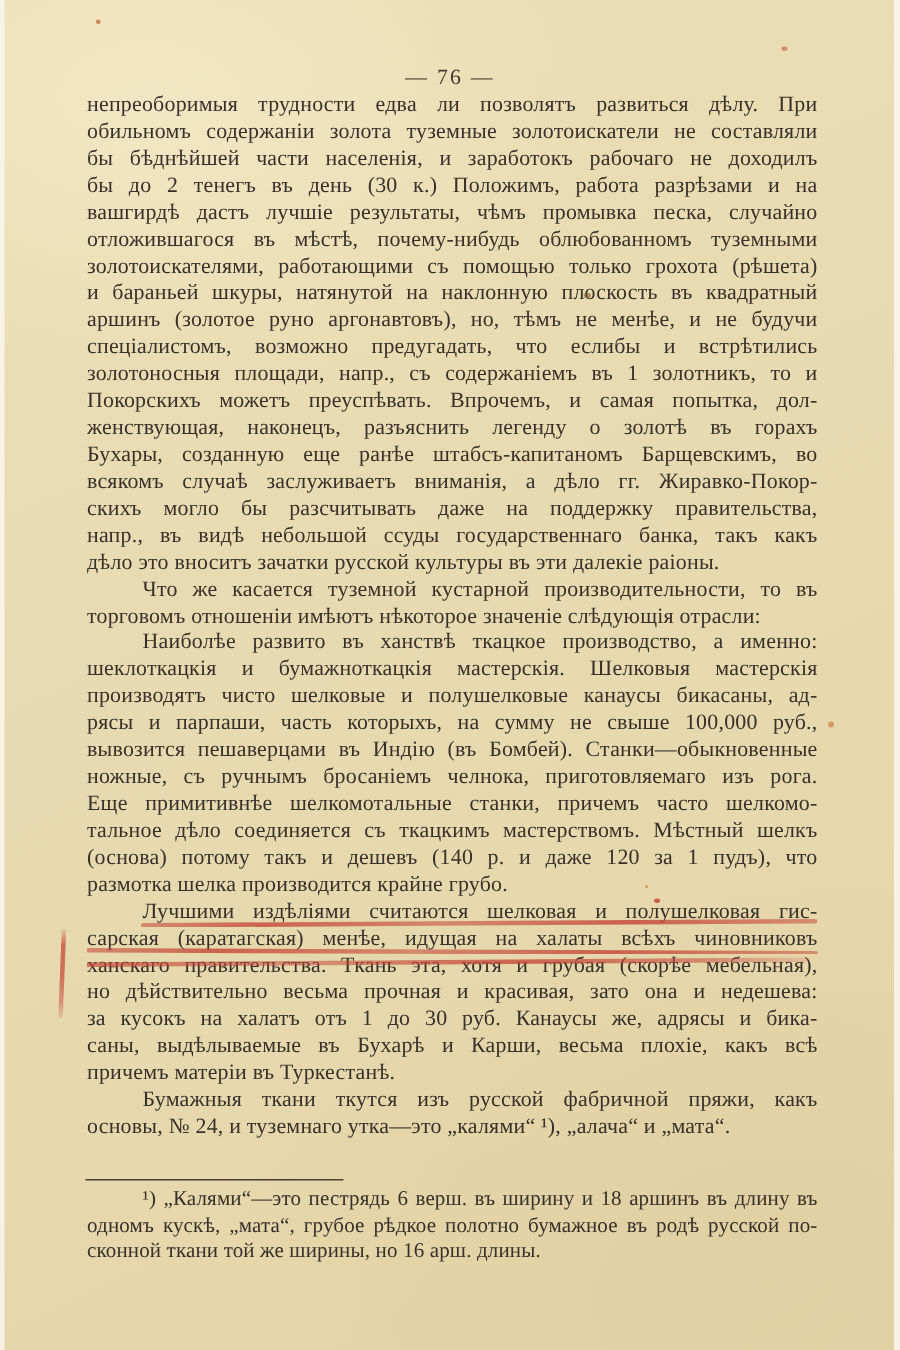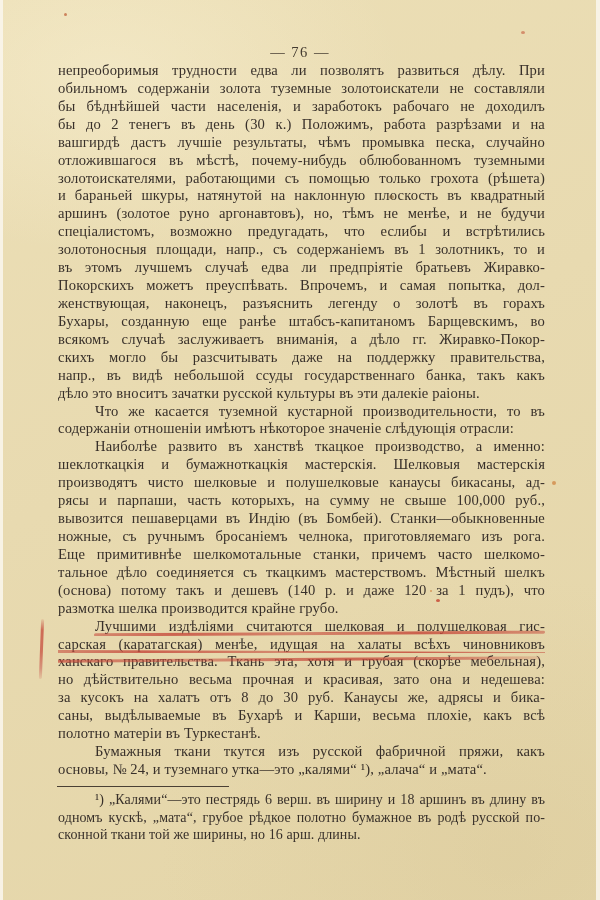--- a/index.html
+++ b/index.html
@@ -74,47 +74,46 @@
       <div class="line j">обильномъ содержаніи золота туземные золотоискатели не составляли</div>
       <div class="line j">бы бѣднѣйшей части населенія, и заработокъ рабочаго не доходилъ</div>
       <div class="line j">бы до 2 тенегъ въ день (30 к.) Положимъ, работа разрѣзами и на</div>
       <div class="line j">вашгирдѣ дастъ лучшіе результаты, чѣмъ промывка песка, случайно</div>
       <div class="line j">отложившагося въ мѣстѣ, почему-нибудь облюбованномъ туземными</div>
       <div class="line j">золотоискателями, работающими съ помощью только грохота (рѣшета)</div>
       <div class="line j">и бараньей шкуры, натянутой на наклонную плоскость въ квадратный</div>
       <div class="line j">аршинъ (золотое руно аргонавтовъ), но, тѣмъ не менѣе, и не будучи</div>
       <div class="line j">спеціалистомъ, возможно предугадать, что еслибы и встрѣтились</div>
       <div class="line j">золотоносныя площади, напр., съ содержаніемъ въ 1 золотникъ, то и</div>
-      <div class="line j">въ этомъ лучшемъ случаѣ едва ли предпріятіе братьевъ Жиравко-</div>
       <div class="line j">Покорскихъ можетъ преуспѣвать. Впрочемъ, и самая попытка, дол-</div>
       <div class="line j">женствующая, наконецъ, разъяснить легенду о золотѣ въ горахъ</div>
       <div class="line j">Бухары, созданную еще ранѣе штабсъ-капитаномъ Барщевскимъ, во</div>
       <div class="line j">всякомъ случаѣ заслуживаетъ вниманія, а дѣло гг. Жиравко-Покор-</div>
       <div class="line j">скихъ могло бы разсчитывать даже на поддержку правительства,</div>
       <div class="line j">напр., въ видѣ небольшой ссуды государственнаго банка, такъ какъ</div>
       <div class="line j last">дѣло это вноситъ зачатки русской культуры въ эти далекіе раіоны.</div>
       <div class="line j indent">Что же касается туземной кустарной производительности, то въ</div>
-      <div class="line j last">содержаніи отношеніи имѣютъ нѣкоторое значеніе слѣдующія отрасли:</div>
+      <div class="line j last">торговомъ отношеніи имѣютъ нѣкоторое значеніе слѣдующія отрасли:</div>
       <div class="line j indent">Наиболѣе развито въ ханствѣ ткацкое производство, а именно:</div>
       <div class="line j">шеклоткацкія и бумажноткацкія мастерскія. Шелковыя мастерскія</div>
       <div class="line j">производятъ чисто шелковые и полушелковые канаусы бикасаны, ад-</div>
       <div class="line j">рясы и парпаши, часть которыхъ, на сумму не свыше 100,000 руб.,</div>
       <div class="line j">вывозится пешаверцами въ Индію (въ Бомбей). Станки—обыкновенные</div>
       <div class="line j">ножные, съ ручнымъ бросаніемъ челнока, приготовляемаго изъ рога.</div>
       <div class="line j">Еще примитивнѣе шелкомотальные станки, причемъ часто шелкомо-</div>
       <div class="line j">тальное дѣло соединяется съ ткацкимъ мастерствомъ. Мѣстный шелкъ</div>
       <div class="line j">(основа) потому такъ и дешевъ (140 р. и даже 120 за 1 пудъ), что</div>
       <div class="line j last">размотка шелка производится крайне грубо.</div>
       <div class="line j indent mark-u-indent">Лучшими издѣліями считаются шелковая и полушелковая гис-</div>
       <div class="line j mark-u-full">сарская (каратагская) менѣе, идущая на халаты всѣхъ чиновниковъ</div>
       <div class="line j mark-u-high">ханскаго правительства. Ткань эта, хотя и грубая (скорѣе мебельная),</div>
       <div class="line j">но дѣйствительно весьма прочная и красивая, зато она и недешева:</div>
-      <div class="line j">за кусокъ на халатъ отъ 8 до 30 руб. Канаусы же, адрясы и бика-</div>
+      <div class="line j">за кусокъ на халатъ отъ 1 до 30 руб. Канаусы же, адрясы и бика-</div>
       <div class="line j">саны, выдѣлываемые въ Бухарѣ и Карши, весьма плохіе, какъ всѣ</div>
-      <div class="line j last">полотно матеріи въ Туркестанѣ.</div>
+      <div class="line j last">причемъ матеріи въ Туркестанѣ.</div>
       <div class="line j indent">Бумажныя ткани ткутся изъ русской фабричной пряжи, какъ</div>
       <div class="line j last">основы, № 24, и туземнаго утка—это „калями“ ¹), „алача“ и „мата“.</div>
     </div>
 
   <div class="fnrule"></div>
   <div class="footnote">
       <div class="fline indent">¹) „Калями“—это пестрядь 6 верш. въ ширину и 18 аршинъ въ длину въ</div>
       <div class="fline">одномъ кускѣ, „мата“, грубое рѣдкое полотно бумажное въ родѣ русской по-</div>
       <div class="fline last">сконной ткани той же ширины, но 16 арш. длины.</div>
     </div>

